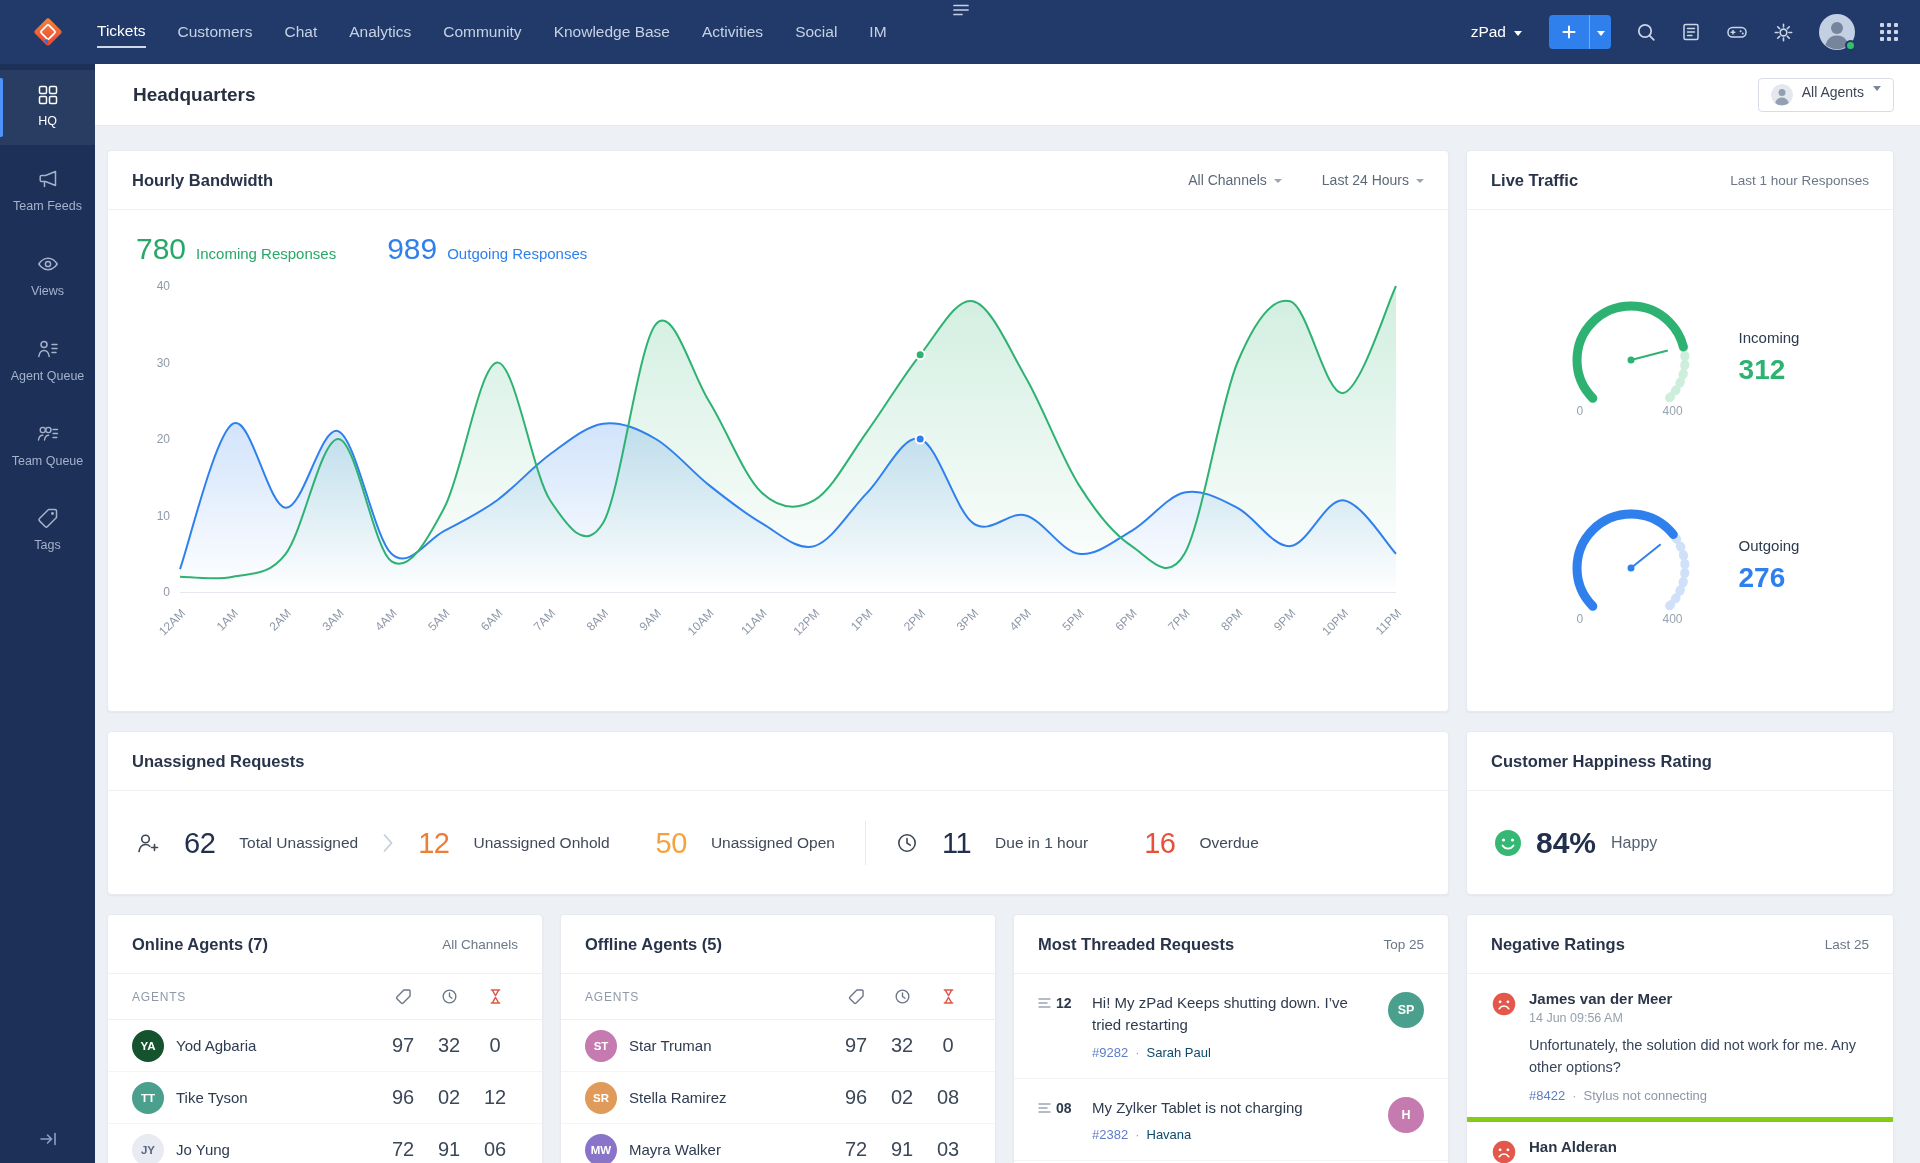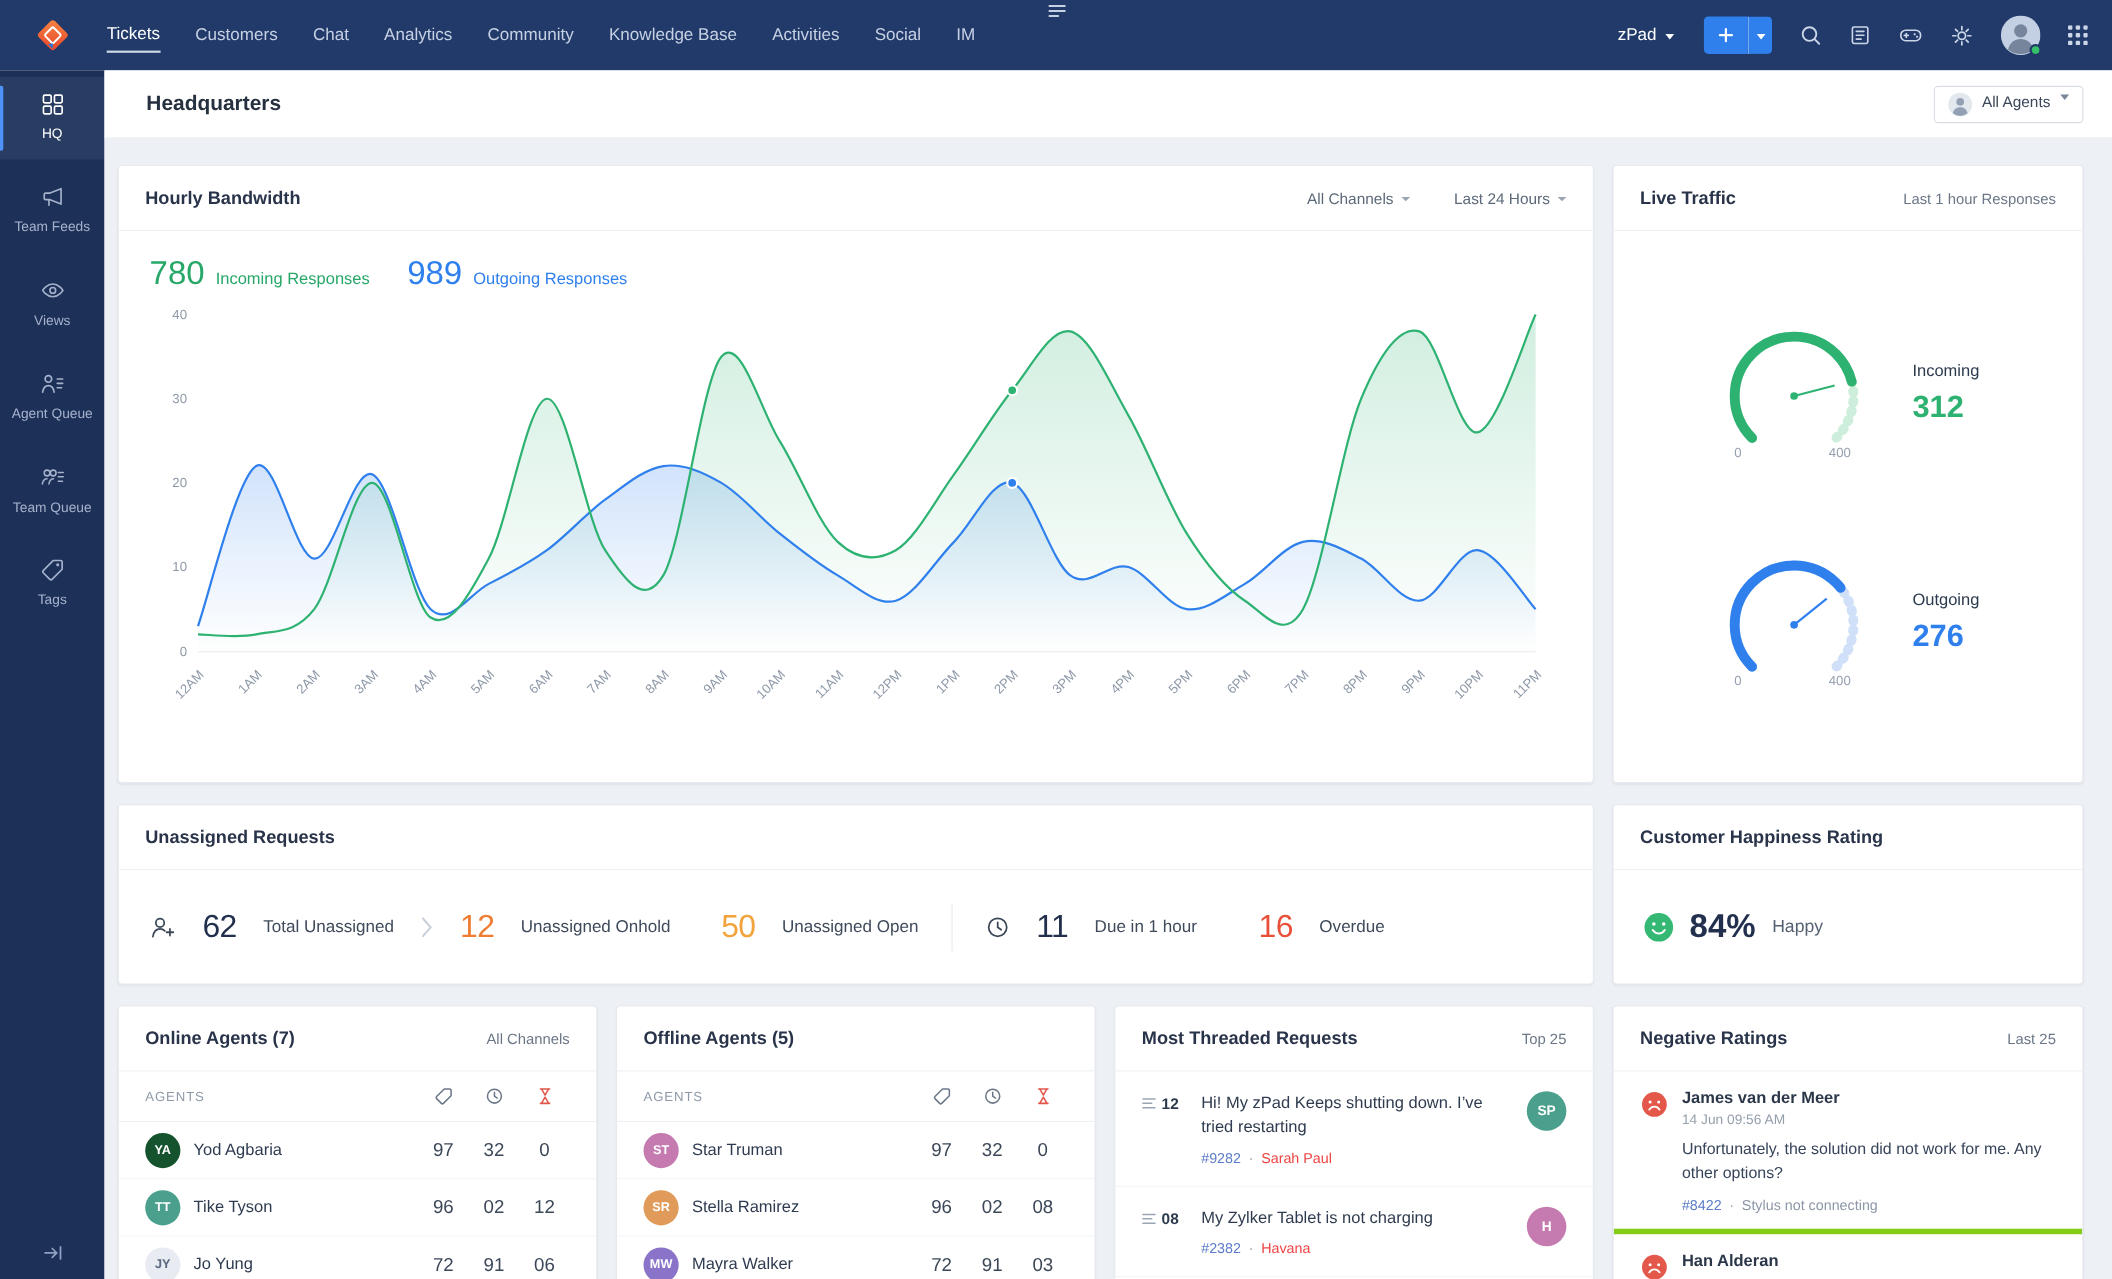--- a/index.html
+++ b/index.html
@@ -49,21 +49,21 @@
 .card{background:#fff;border:1px solid #e7eaef;border-radius:4px;box-shadow:0 1px 2px rgba(23,37,62,.05);overflow:hidden}
 .h-tall{height:562px}.h-mid{height:164px}.h-bot{height:440px}
 .card-h{display:flex;align-items:center;height:59px;padding:0 24px;border-bottom:1px solid #eef1f4}
 .card-title{font-size:16.5px;font-weight:700;color:#29344a}
 .filters{margin-left:auto;display:flex;gap:40px}
 .filter{display:flex;align-items:center;gap:7px;font-size:14px;color:#5c6979;cursor:pointer}
 .filter .caret{border-top-color:#9aa5b3;border-left-width:4px;border-right-width:4px;border-top-width:4.5px}
 .hdr-right{margin-left:auto;font-size:13.5px;color:#6b7787;font-weight:400}
 
 
-.bw-stats{display:flex;align-items:flex-end;gap:34px;padding:22px 28px 0}
+.bw-stats{display:flex;align-items:flex-end;gap:51px;padding:22px 28px 0}
 .stat{display:flex;align-items:baseline;gap:10px}
 .stat .num{font-size:30px;font-weight:500}
 .stat .lbl{font-size:15px}
 .stat.green .num,.stat.green .lbl{color:#27a768}
 .stat.blue .num,.stat.blue .lbl{color:#2f80ed}
 #bw-chart{display:block;margin:6px auto 0}
 
 
 .gauges{display:flex;flex-direction:column;justify-content:space-evenly;height:502px;padding:0 8px}
 .gauge-row{display:flex;align-items:center;justify-content:center;gap:38px}
@@ -85,39 +85,39 @@
 .ml46{margin-left:46px}.ml56{margin-left:56px}
 
 
 .hap-body{display:flex;align-items:center;gap:13px;height:104px;padding:0 26px}
 .hap-num{font-size:30px;font-weight:700;color:#22304e}
 .hap-lbl{font-size:16px;color:#556172;margin-left:2px}
 
 
 .tbl-h{display:flex;align-items:center;height:46px;padding:0 24px;border-bottom:1px solid #eef1f4}
 .col-agents{font-size:12px;letter-spacing:.8px;color:#8e99a8;flex:1}
-.colw{width:46px;display:flex;justify-content:center;font-size:17px;color:#3c4758}
+.colw{width:46px;display:flex;justify-content:center;font-size:20px;color:#3c4758}
 .tbl-h .colw{color:#6b7787}
 .tbl-h .colw.redic{color:#e2574b}
 .tbl-r{display:flex;align-items:center;height:52px;padding:0 24px;border-bottom:1px solid #f2f4f7;cursor:pointer}
 .tbl-r .nm{flex:1;font-size:15px;color:#2e3b50;margin-left:12px}
 .av{width:32px;height:32px;border-radius:50%;display:inline-flex;align-items:center;justify-content:center;font-size:11.5px;font-weight:700;color:#fff;flex:0 0 auto}
 .av-a{background:#14532d}.av-b{background:#4aa08c}.av-c{background:#e8ebf1;color:#5a6780}
 .av-d{background:#c57ab0}.av-e{background:#e09a5a}.av-f{background:#8a74c9}
 
 
 .th-item{display:flex;gap:12px;padding:18px 24px;border-bottom:1px solid #f2f4f7;cursor:pointer}
 .th-count{display:flex;align-items:flex-start;gap:5px;font-size:14px;font-weight:700;color:#2c3a4e;width:42px;flex:0 0 auto;padding-top:3px}
 .th-count .ico{color:#9aa5b3;margin-top:2px}
 .th-main{flex:1}
 .th-text{font-size:15px;color:#2f3b4e;line-height:1.45}
 .th-meta{margin-top:9px;font-size:13px;display:flex;align-items:center;gap:7px}
 .tid{color:#5d7cc9;cursor:pointer}
 .dotsep{color:#9aa5b3}
-.th-agent{color:#ef4444}
+.th-agent{color:#0c4a6e}
 .th-item .av{width:36px;height:36px;font-size:12.5px}
 
 
 .ng-item{padding:16px 24px 14px;border-bottom:5px solid #84cc16;cursor:pointer}
 .ng-top{display:flex;gap:12px}
 .ng-face{flex:0 0 auto;display:inline-flex;padding-top:1px}
 .ng-name{font-size:15px;font-weight:700;color:#2b3749}
 .ng-time{font-size:12.5px;color:#95a0ad;margin-top:4px}
 .ng-msg{margin:10px 0 0 38px;font-size:14.5px;color:#37445a;line-height:1.5}
 .ng-meta{margin:9px 0 0 38px;font-size:13px;display:flex;gap:7px;align-items:center}

